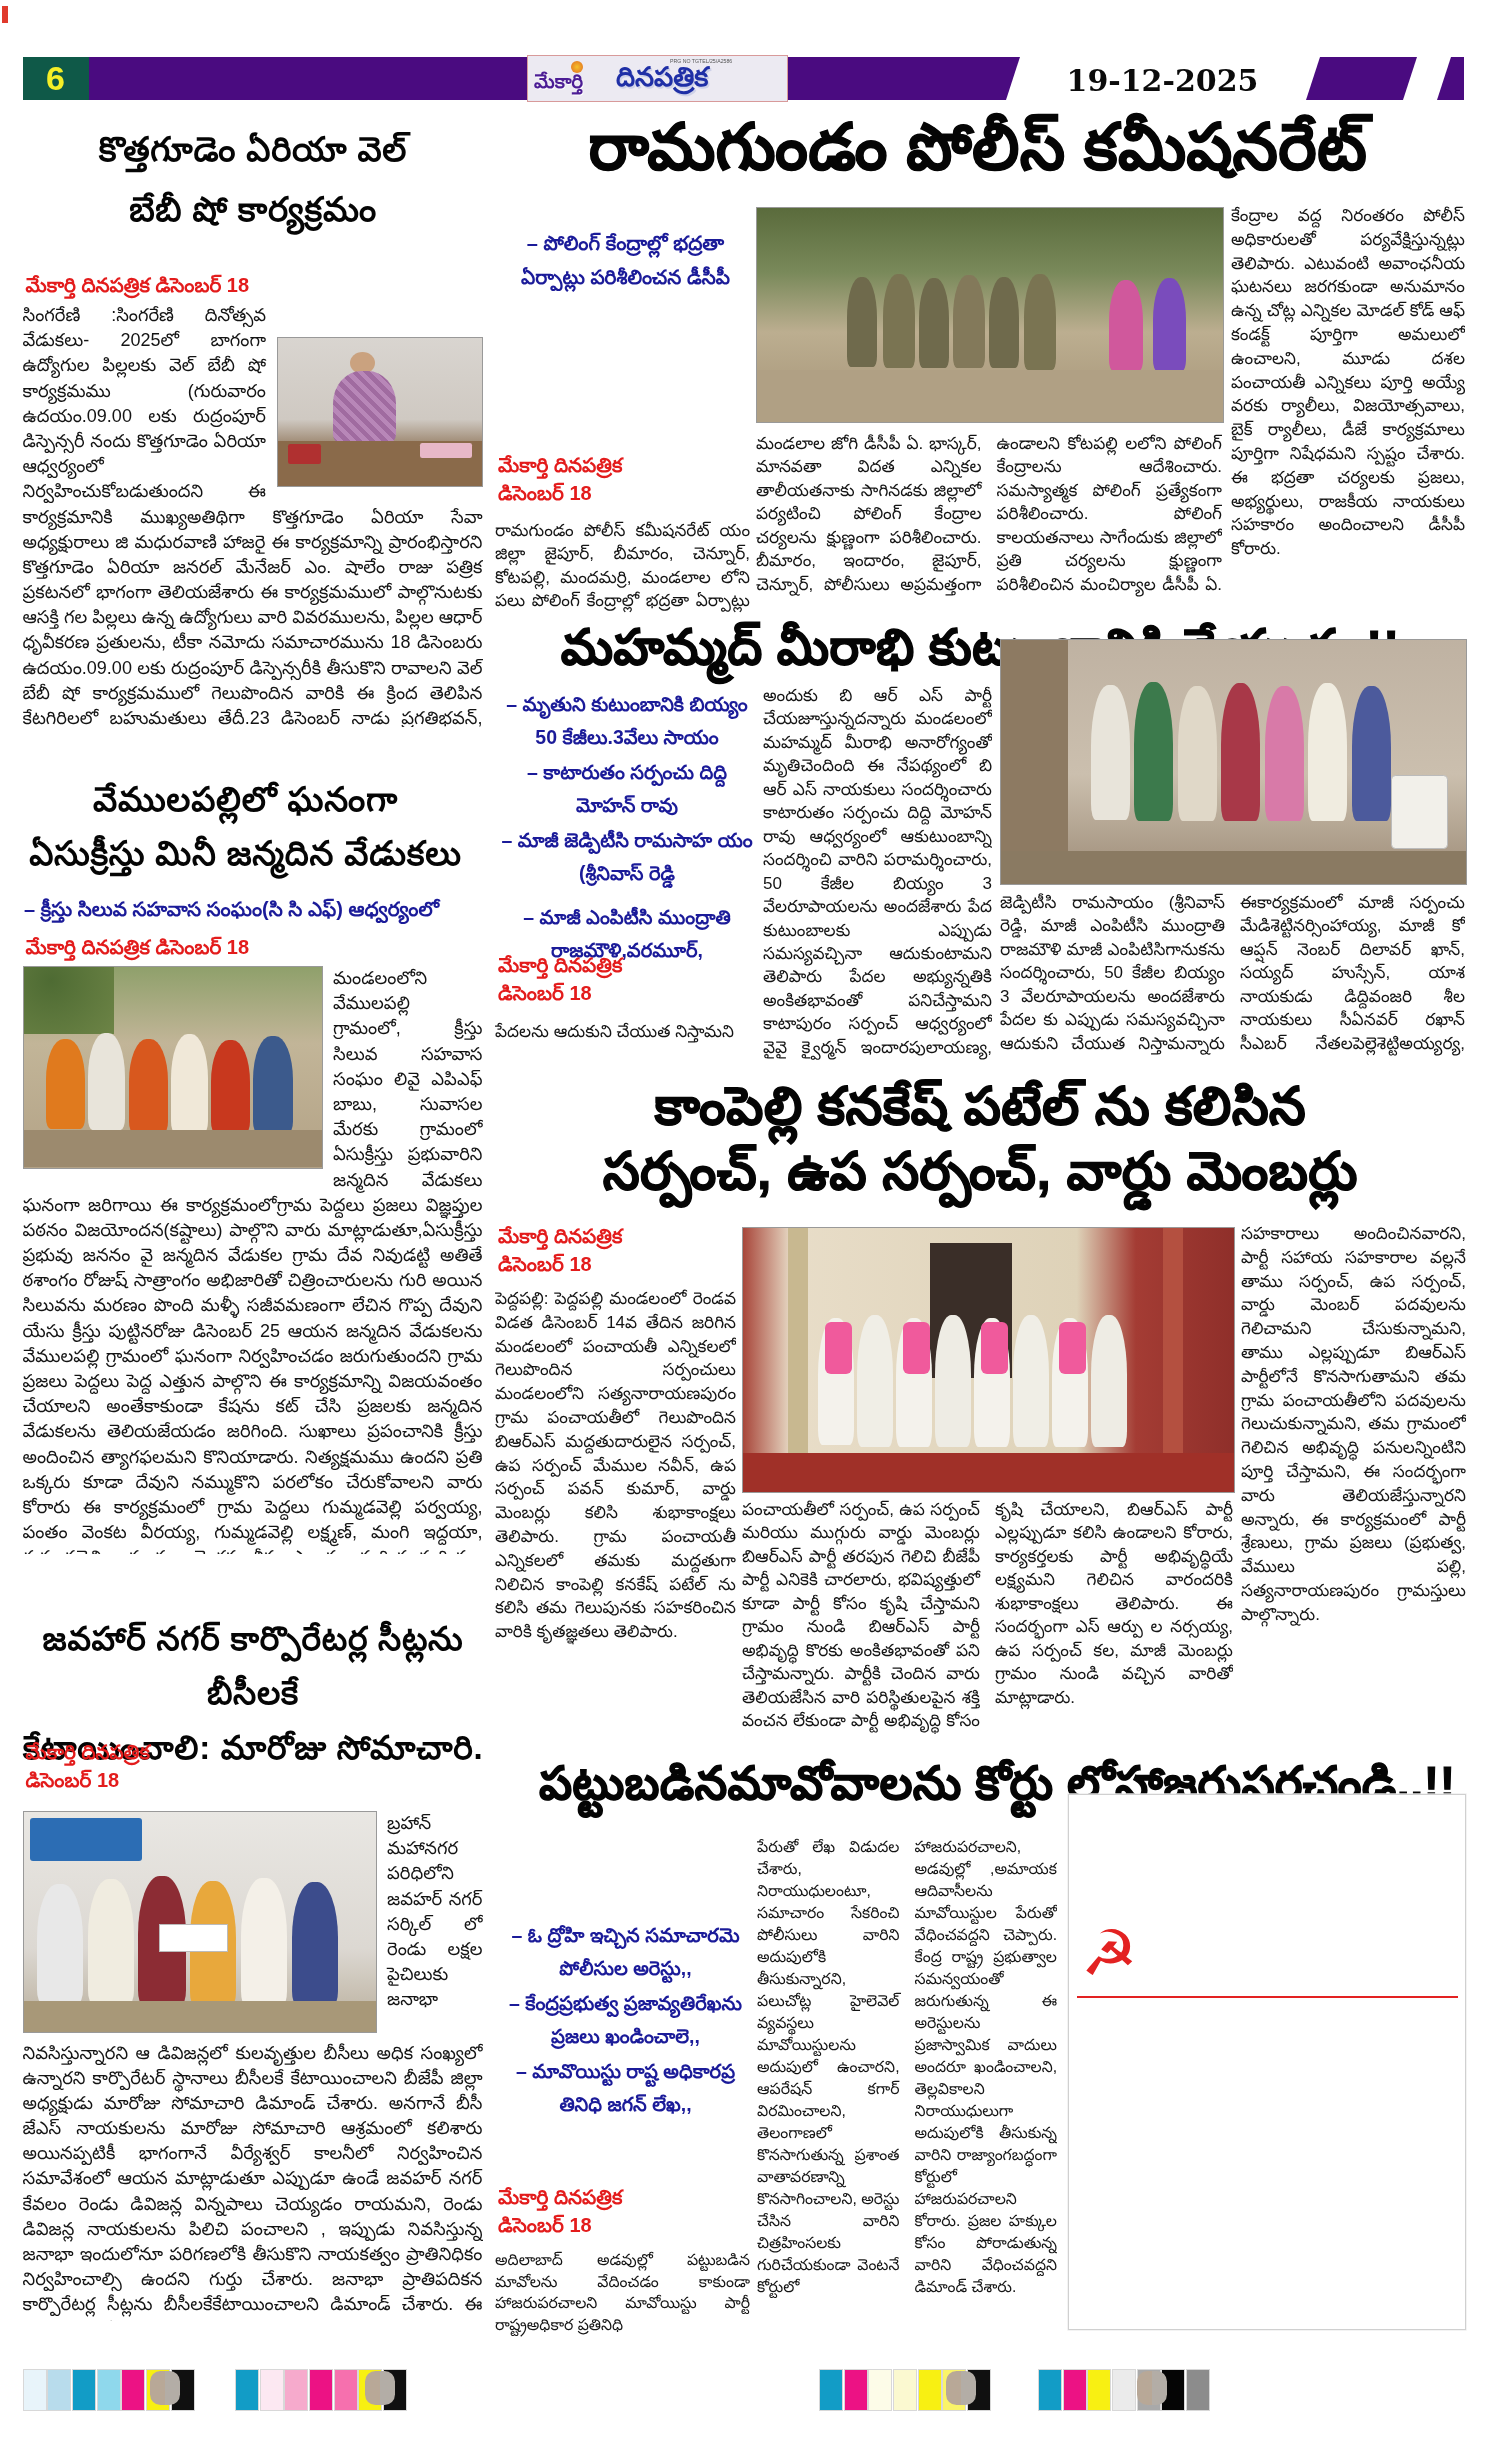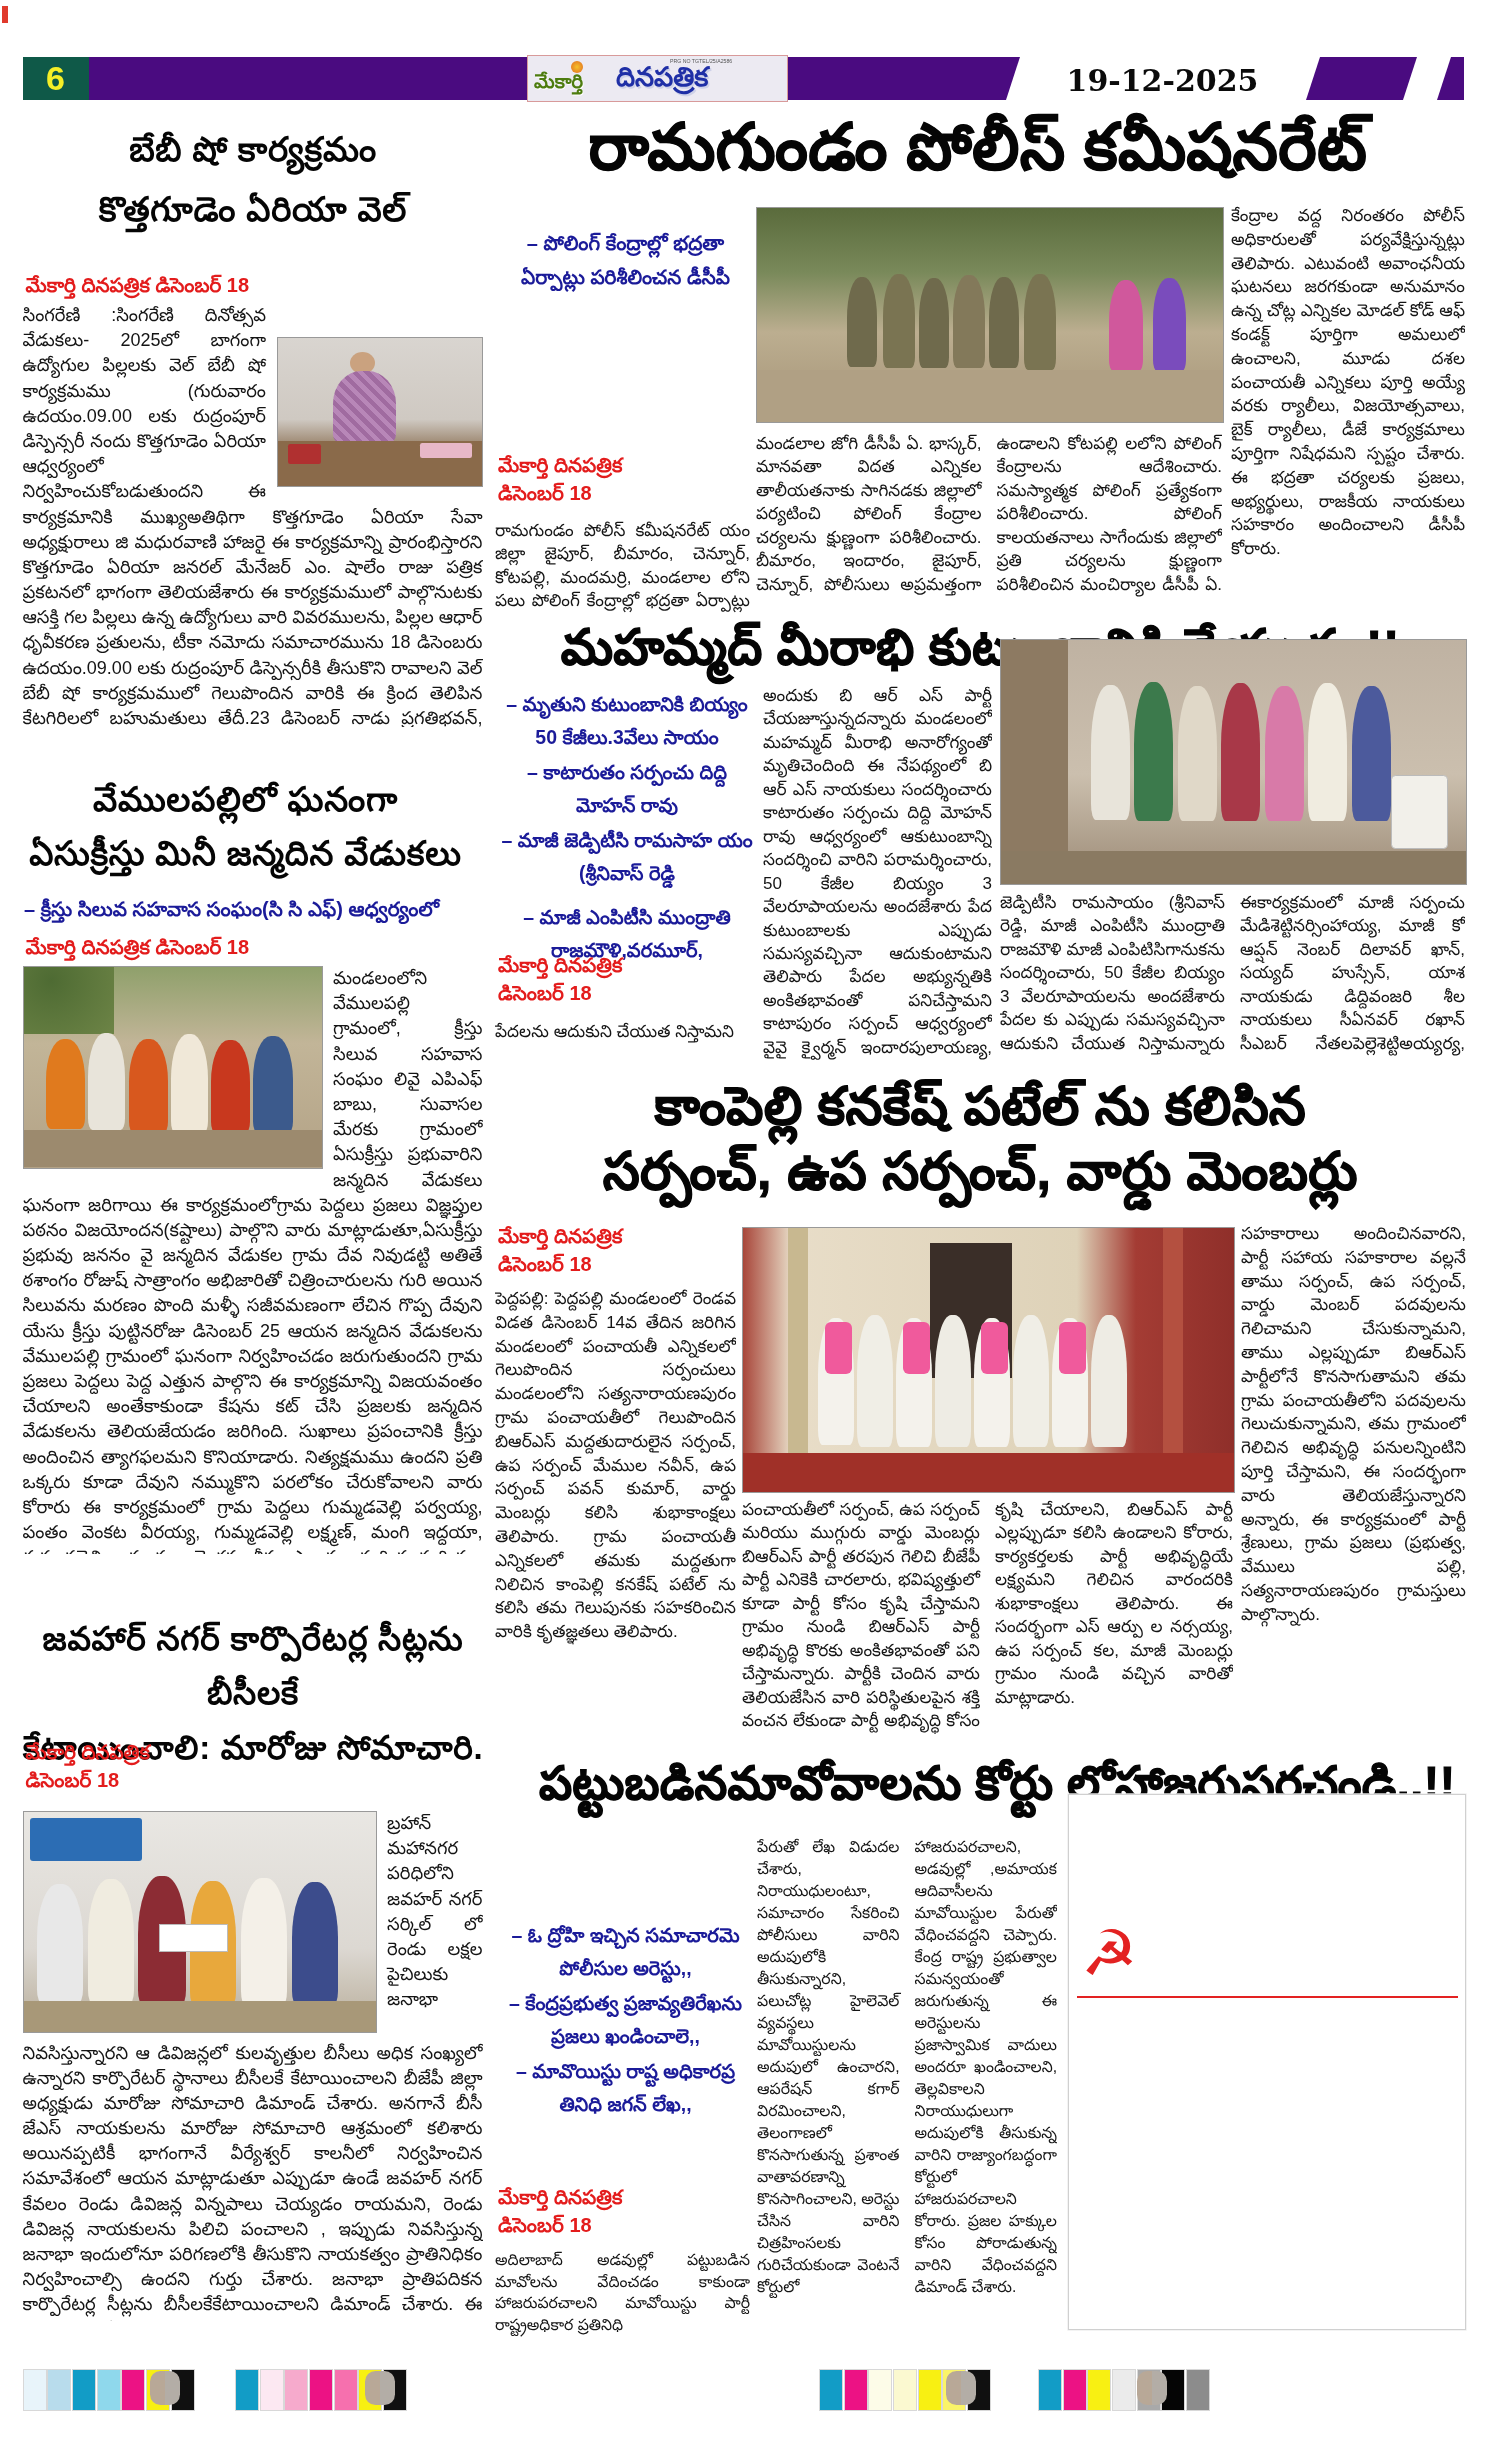--- a/index.html
+++ b/index.html
@@ -32,27 +32,27 @@
     <div class="abs skewbox" style="left:990px;top:0;width:300px;height:43px;"></div>
     <div class="abs skewbox" style="left:1387px;top:0;width:34px;height:43px;"></div>
     <div class="abs" style="left:990px;top:1.5px;width:300px;height:43px;text-align:center;font-family:'DejaVu Serif','Liberation Serif',serif;font-weight:900;font-size:30px;color:#0b0b0b;line-height:43px;">19-12-2025</div>
   </div>
   <div class="abs" style="left:22.5px;top:57px;width:66px;height:43px;background:#0f5948;text-align:center;">
     <span style="color:#f5ee27;font-size:34px;font-weight:bold;line-height:43px;">6</span>
   </div>
   <div class="abs masthead" style="left:527px;top:55px;width:259px;height:45px;">
     <div class="abs" style="left:142px;top:1.5px;font-size:5.2px;color:#555;">PRG NO TGTEL/25/A2586</div>
     <div class="abs" style="left:43px;top:4.5px;width:12px;height:12px;border-radius:50%;background:radial-gradient(#f6c12c,#e06a20);"></div>
-    <div class="abs" style="left:6px;top:13.5px;font-size:19.5px;font-weight:900;color:#4d7c0f;text-shadow:0.7px 0.7px 0 #fff;">మేకార్తి</div>
+    <div class="abs" style="left:6px;top:13.5px;font-size:19.5px;font-weight:900;color:#4c1d95;text-shadow:0.7px 0.7px 0 #fff;">మేకార్తి</div>
     <div class="abs" style="left:88px;top:6px;font-size:27px;font-weight:900;color:#1f2fa6;text-shadow:1.5px 1.5px 0 #cfd2e8;">దినపత్రిక</div>
   </div>
 
   <div class="abs headline" style="left:22.5px;top:120px;width:461px;font-size:34px;line-height:1.75;">
+    <div>కొత్తగూడెం ఏరియా వెల్</div>
     <div>బేబీ షో కార్యక్రమం</div>
-    <div>కొత్తగూడెం ఏరియా వెల్</div>
   </div>
   <div class="abs dateline" style="left:25.5px;top:274px;font-size:20px;">మేకార్తి దినపత్రిక డిసెంబర్ 18</div>
   <div class="abs body-txt" style="left:22.5px;top:303px;width:460px;height:424px;font-size:18px;line-height:1.4;">
     <div class="photo" style="float:right;width:204px;height:148px;margin:34px 0 7.5px 10.5px;background:linear-gradient(180deg,#d9d5d0 0%,#cfc9c2 55%,#8a6f52 78%,#74573e 100%);position:relative;">
       <span class="fig" style="left:72px;top:13.5px;width:25.5px;height:22.5px;background:#caa27f;border-radius:50%;"></span>
       <span class="fig" style="left:55px;top:33px;width:63px;height:72px;background:repeating-linear-gradient(45deg,#a06ba0 0 4.5px,#b887b8 4.5px 9px);"></span>
       <span style="position:absolute;left:0;top:103px;width:204px;height:45px;background:#8a6a4a;"></span>
       <span style="position:absolute;left:10.5px;top:106px;width:33px;height:19.5px;background:#b03030;border-radius:2.2px;"></span>
       <span style="position:absolute;left:142px;top:105px;width:52px;height:15px;background:#e8b8c8;border-radius:2.2px;"></span>
     </div>

